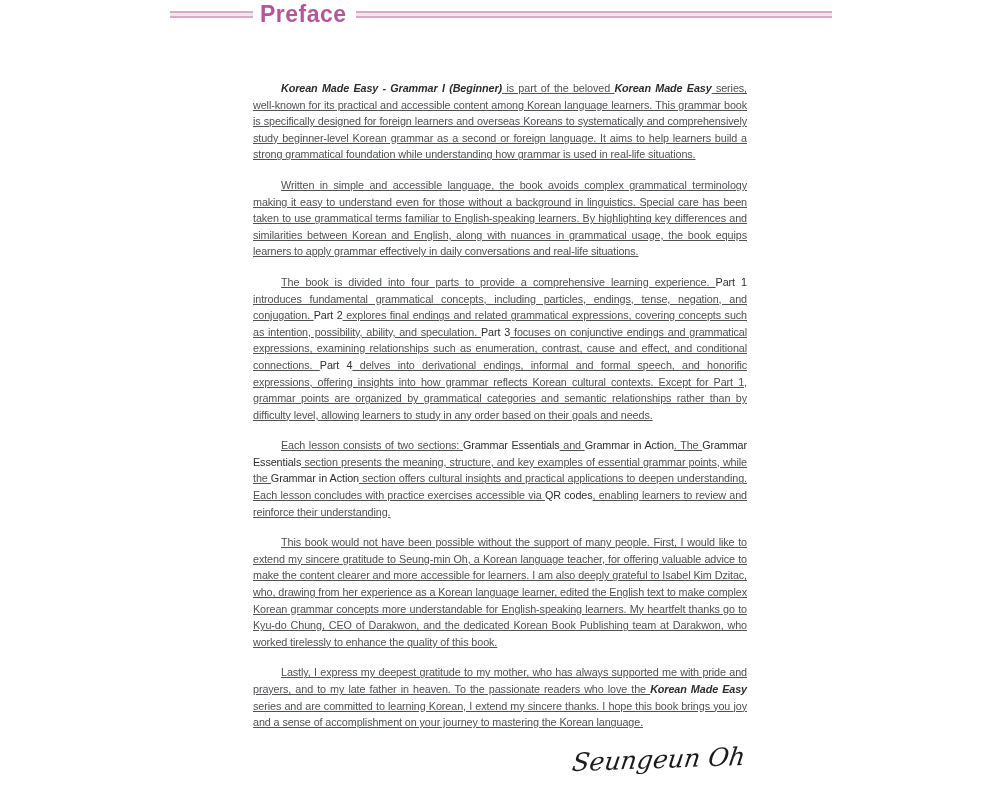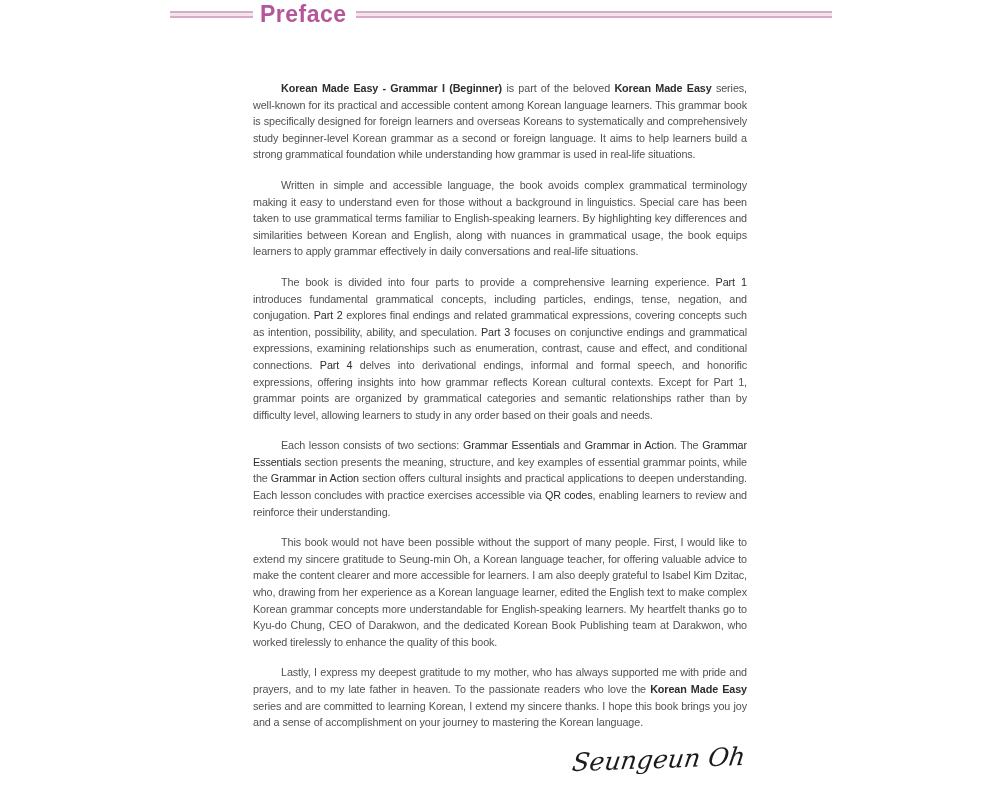--- a/index.html
+++ b/index.html
@@ -46,23 +46,23 @@
   }
   .body-text p {
     margin: 0 0 14px 0;
     font-size: 10.8px;
     letter-spacing: -0.1px;
     line-height: 16.6px;
     text-align: justify;
     text-indent: 28px;
     color: #505154;
   }
-  .seg-normal { font-weight: normal; font-style: normal; }
+  .seg-normal { font-weight: normal; font-style: normal; text-decoration: underline; }
   .seg-bold { font-weight: normal; color: #2d2d2f; }
-  .seg-bold-italic { font-weight: bold; color: #2d2d2f; }
+  .seg-bold-italic { font-weight: bold; font-style: italic; color: #2d2d2f; }
 
   
   .signature-row {
     text-align: right;
     margin-top: 12px;
     padding-right: 2px;
   }
   .sig-text {
     display: inline-block;
     font-family: "DejaVu Serif", serif;

